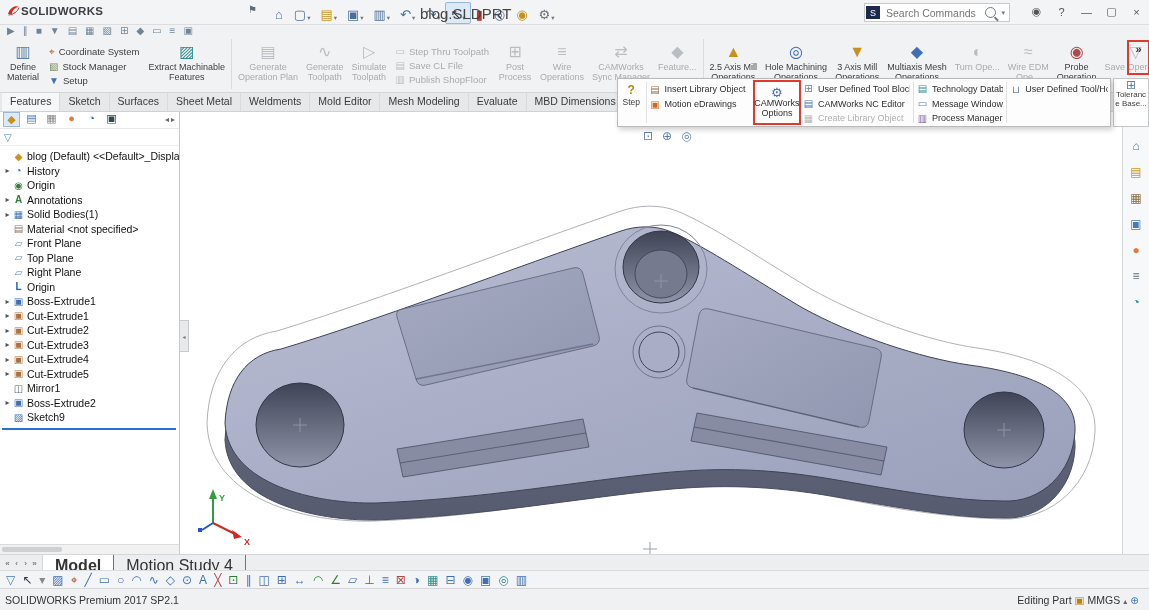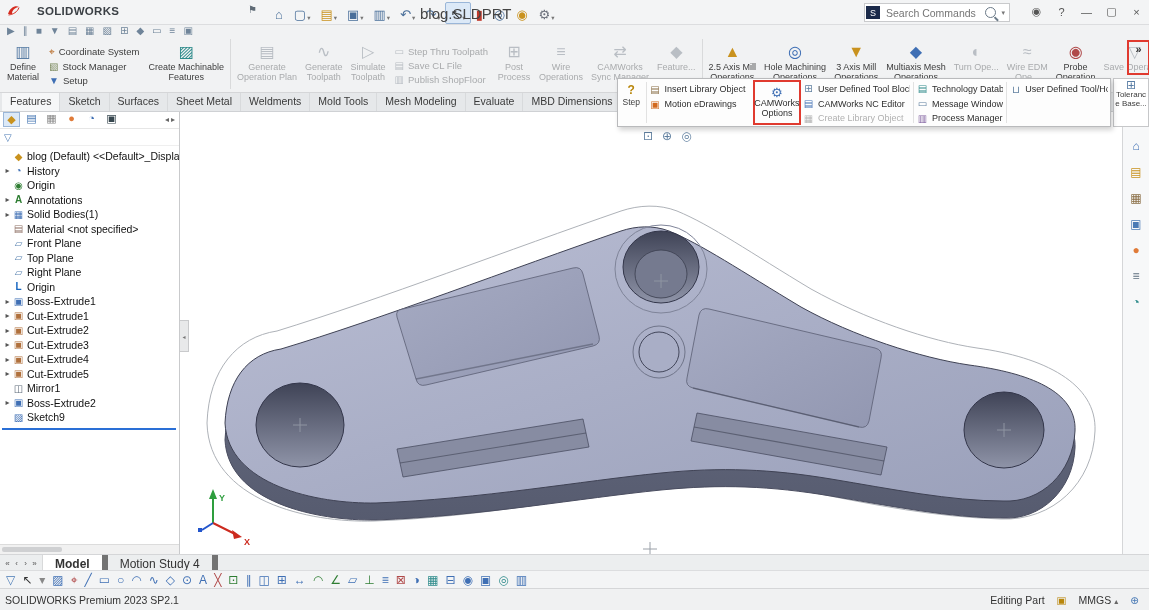--- a/index.html
+++ b/index.html
@@ -1,19 +1,19 @@
 <!DOCTYPE html>
 <html style="--c-red: #e03a2f; --c-rollback: #2a6fd6; --c-top1: #b9bdd3; --c-top2: #9aa0ba; --c-side1: #70758b; --c-side2: #565b6f; --c-hole1: #3f4356; --c-hole2: #8f94a8; --c-pocket1: #a6abc3; --c-pocket2: #9297b1;"><head>
 <meta charset="utf-8">
 <style>
   html,body{margin:0;padding:0}
   body{width:1149px;height:610px;overflow:hidden;position:relative;background:#fff;
        font-family:"Liberation Sans","DejaVu Sans",sans-serif;font-size:11px;color:#222;-webkit-font-smoothing:antialiased}
   .titlebar{position:absolute;left:0;top:0;width:1149px;height:24px;background:#f3f4f5;border-bottom:1px solid #dcdddf;z-index:20}
-  .brand{position:absolute;left:6px;top:4px;display:flex;gap:16px;align-items:center}
+  .brand{position:absolute;left:6px;top:4px;display:flex;gap:0;align-items:center}
   .brandname{font-weight:bold;font-size:11.5px;color:#3a3f44;letter-spacing:.3px}
   .menus{position:absolute;left:92px;top:5px;display:flex}
   .menu{padding:0 8px;font-size:11px;color:#333;cursor:default}
   .pin{position:absolute;left:248px;top:4px;color:#5f6b76;font-size:10px}
   .quickbar{position:absolute;left:270px;top:2px;display:flex;align-items:center}
   .qbtn{display:flex;align-items:flex-end;padding:1px 4px;height:18px;border:1px solid transparent}
   .qbtn.active{border:1px solid #9ab6d8;background:#dce9f7;border-radius:2px}
   .qg{font-size:13px;line-height:15px}
   .qv{font-size:6.5px;color:#777;margin-left:1px}
   .doctitle{position:absolute;left:420px;right:420px;text-align:left;top:5px;font-size:15px;color:#444;white-space:nowrap}
@@ -79,29 +79,29 @@
 
   .viewport{position:absolute;left:181px;top:111px;width:941px;height:443px;background:#fff;overflow:hidden;z-index:1}
   .headsup{position:absolute;left:462px;top:18px;display:flex;gap:9px;font-size:12px;z-index:3}
 
   .taskpane{position:absolute;left:1122px;top:111px;width:27px;height:443px;background:#f7f8f9;border-left:1px solid #d5d6d8;display:flex;flex-direction:column;align-items:center;padding-top:26px;gap:8px;z-index:4;box-sizing:border-box}
   .tpbtn{width:20px;height:18px;display:flex;align-items:center;justify-content:center;font-size:12px}
 
   .modeltabs{position:absolute;left:0;top:554px;width:1149px;height:16px;background:#eceeef;border-top:1px solid #d5d6d8;display:flex;align-items:stretch;z-index:8}
   .mnav{display:flex;align-items:center;padding:0 3px;border-right:1px solid #d8d9da}
   .mnav span{width:9px;text-align:center;font-size:8px;color:#555}
-  .mtab{font-size:12px;padding:2px 12px 0;color:#333;border-right:6px solid #737373;white-space:nowrap}
+  .mtab{font-size:16px;padding:2px 12px 0;color:#333;border-right:1px solid #737373;white-space:nowrap}
   .mtab.active{background:#fff;font-weight:bold}
 
   .sketchbar{position:absolute;left:0;top:570px;width:1149px;height:18px;background:#f3f4f5;border-top:1px solid #dcdddf;display:flex;align-items:center;gap:7px;padding-left:6px;z-index:8;box-sizing:border-box}
   .skbtn{font-size:12px;line-height:16px}
 
   .statusbar{position:absolute;left:0;top:588px;width:1149px;height:22px;background:#f0f1f2;border-top:1px solid #d5d6d8;font-size:10.5px;color:#333;z-index:8}
   .sbleft{position:absolute;left:5px;top:5px}
-  .sbright{position:absolute;right:10px;top:5px;display:flex;gap:12px;align-items:flex-start}
+  .sbright{position:absolute;right:10px;top:5px;display:flex;gap:3px;align-items:flex-start}
   .badge{color:#b8860b}
   .caret{font-size:8px;color:#666;margin-left:3px}
   .globe{color:#4a7ab5}
 </style>
 </head>
 <body>
 
 <div class="titlebar">
   <div class="brand">
     <svg width="15" height="13" viewBox="0 0 15 13">
@@ -215,21 +215,21 @@
         </div>
         <div class="srow">
           <span class="sic" style="color: rgb(63, 111, 180);">▼</span>
           <span>Setup</span>
         </div>
       </div>
     <div class="rgroup">
 
     <div class="rbtn">
           <span class="ricon" style="color: rgb(46, 139, 139);">▨</span>
-          <span class="rl">Create Machinable</span>
+          <span class="rl">Extract Machinable</span>
           <span class="rl">Features</span>
         </div>
       </div>
     <div class="vsep"></div>
     <div class="rgroup">
 
     <div class="rbtn disabled">
           <span class="ricon">▤</span>
           <span class="rl">Generate</span>
           <span class="rl">Operation Plan</span>
@@ -334,21 +334,21 @@
   <span class="ovg">»</span>
 </div>
 
 <div class="tabrow">
 
 <span class="dtab active">Features</span>
     <span class="dtab">Sketch</span>
     <span class="dtab">Surfaces</span>
     <span class="dtab">Sheet Metal</span>
     <span class="dtab">Weldments</span>
-    <span class="dtab">Mold Tools</span>
+    <span class="dtab">Mold Editor</span>
     <span class="dtab">Mesh Modeling</span>
     <span class="dtab">Evaluate</span>
     <span class="dtab">MBD Dimensions</span>
     <span class="dtab">CAMWorks TBM</span>
     <span class="dtab">CAMWor</span>
   </div>
 
 <div class="dropdown">
   <div class="dd-help">
     <span class="dd-helpg">?</span>
@@ -673,21 +673,21 @@
     <span class="skbtn" style="color: rgb(63, 111, 180);">◑</span>
     <span class="skbtn" style="color: rgb(46, 139, 139);">▦</span>
     <span class="skbtn" style="color: rgb(63, 111, 180);">⊟</span>
     <span class="skbtn" style="color: rgb(63, 111, 180);">◉</span>
     <span class="skbtn" style="color: rgb(63, 111, 180);">▣</span>
     <span class="skbtn" style="color: rgb(46, 139, 139);">◎</span>
     <span class="skbtn" style="color: rgb(63, 111, 180);">▥</span>
   </div>
 
 <div class="statusbar">
-  <span class="sbleft">SOLIDWORKS Premium 2023 SP2.1</span>
+  <span class="sbleft">SOLIDWORKS Premium 2017 SP2.1</span>
   <span class="sbright">
     <span>Editing Part</span>
     <span class="badge">▣</span>
     <span>
       <span>MMGS</span><span class="caret">▴</span>
     </span>
     <span class="globe">⊕</span>
   </span>
 </div>
 

